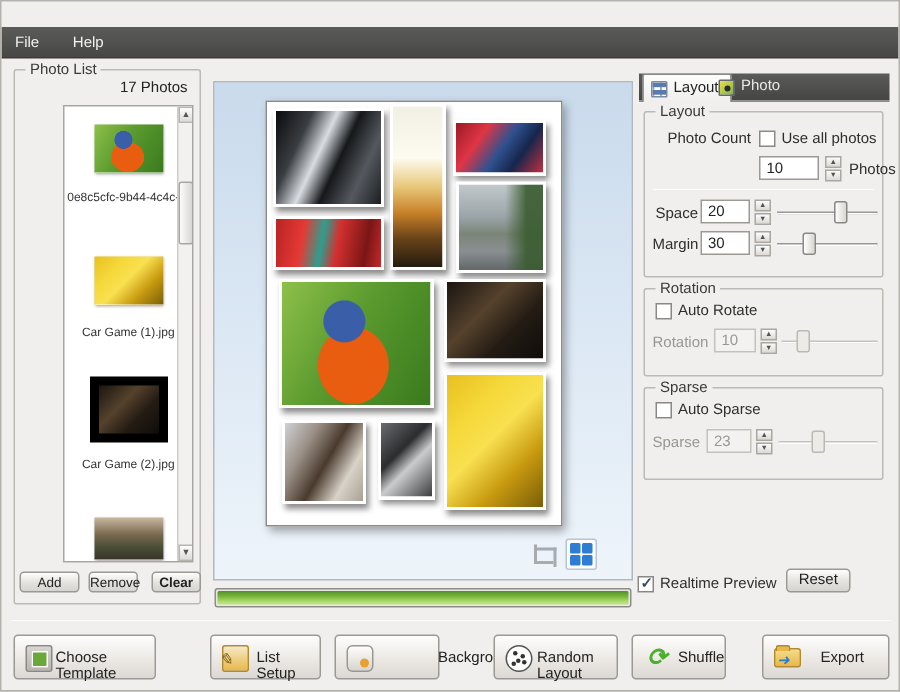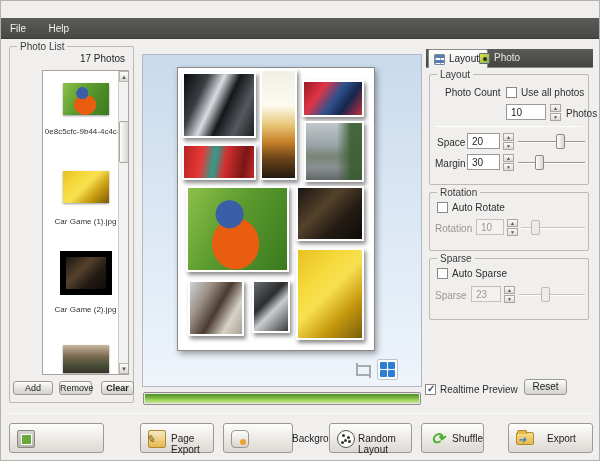--- a/index.html
+++ b/index.html
@@ -301,24 +301,25 @@
     </span>
 
   <span class="cb checked" style="left:424px;top:383px;"></span>
   <span class="rp-label" style="left:439px;top:383px;">Realtime Preview</span>
   <span class="reset-btn">Reset</span>
 
   <div class="bottom-sep"></div>
 
   <div class="tool-btn" style="left:8px;width:95px;">
     <i class="tool-ico ico-template"></i>
+    <span class="lbl" style="left:27px;">Choose Template</span>
   </div>
   <div class="tool-btn" style="left:139px;width:74px;">
     <i class="tool-ico ico-pagesetup"></i>
-    <span class="lbl">Page Export</span>
+    <span class="lbl">List Setup</span>
   </div>
   <div class="tool-btn" style="left:222px;width:70px;">
     <i class="tool-ico ico-background"></i>
     <span class="lbl" style="left:27px;margin-left:41px;">Background</span>
   </div>
   <div class="tool-btn" style="left:328px;width:83px;">
     <i class="tool-ico ico-random">
         <i></i>
         <i></i>
         <i></i>

